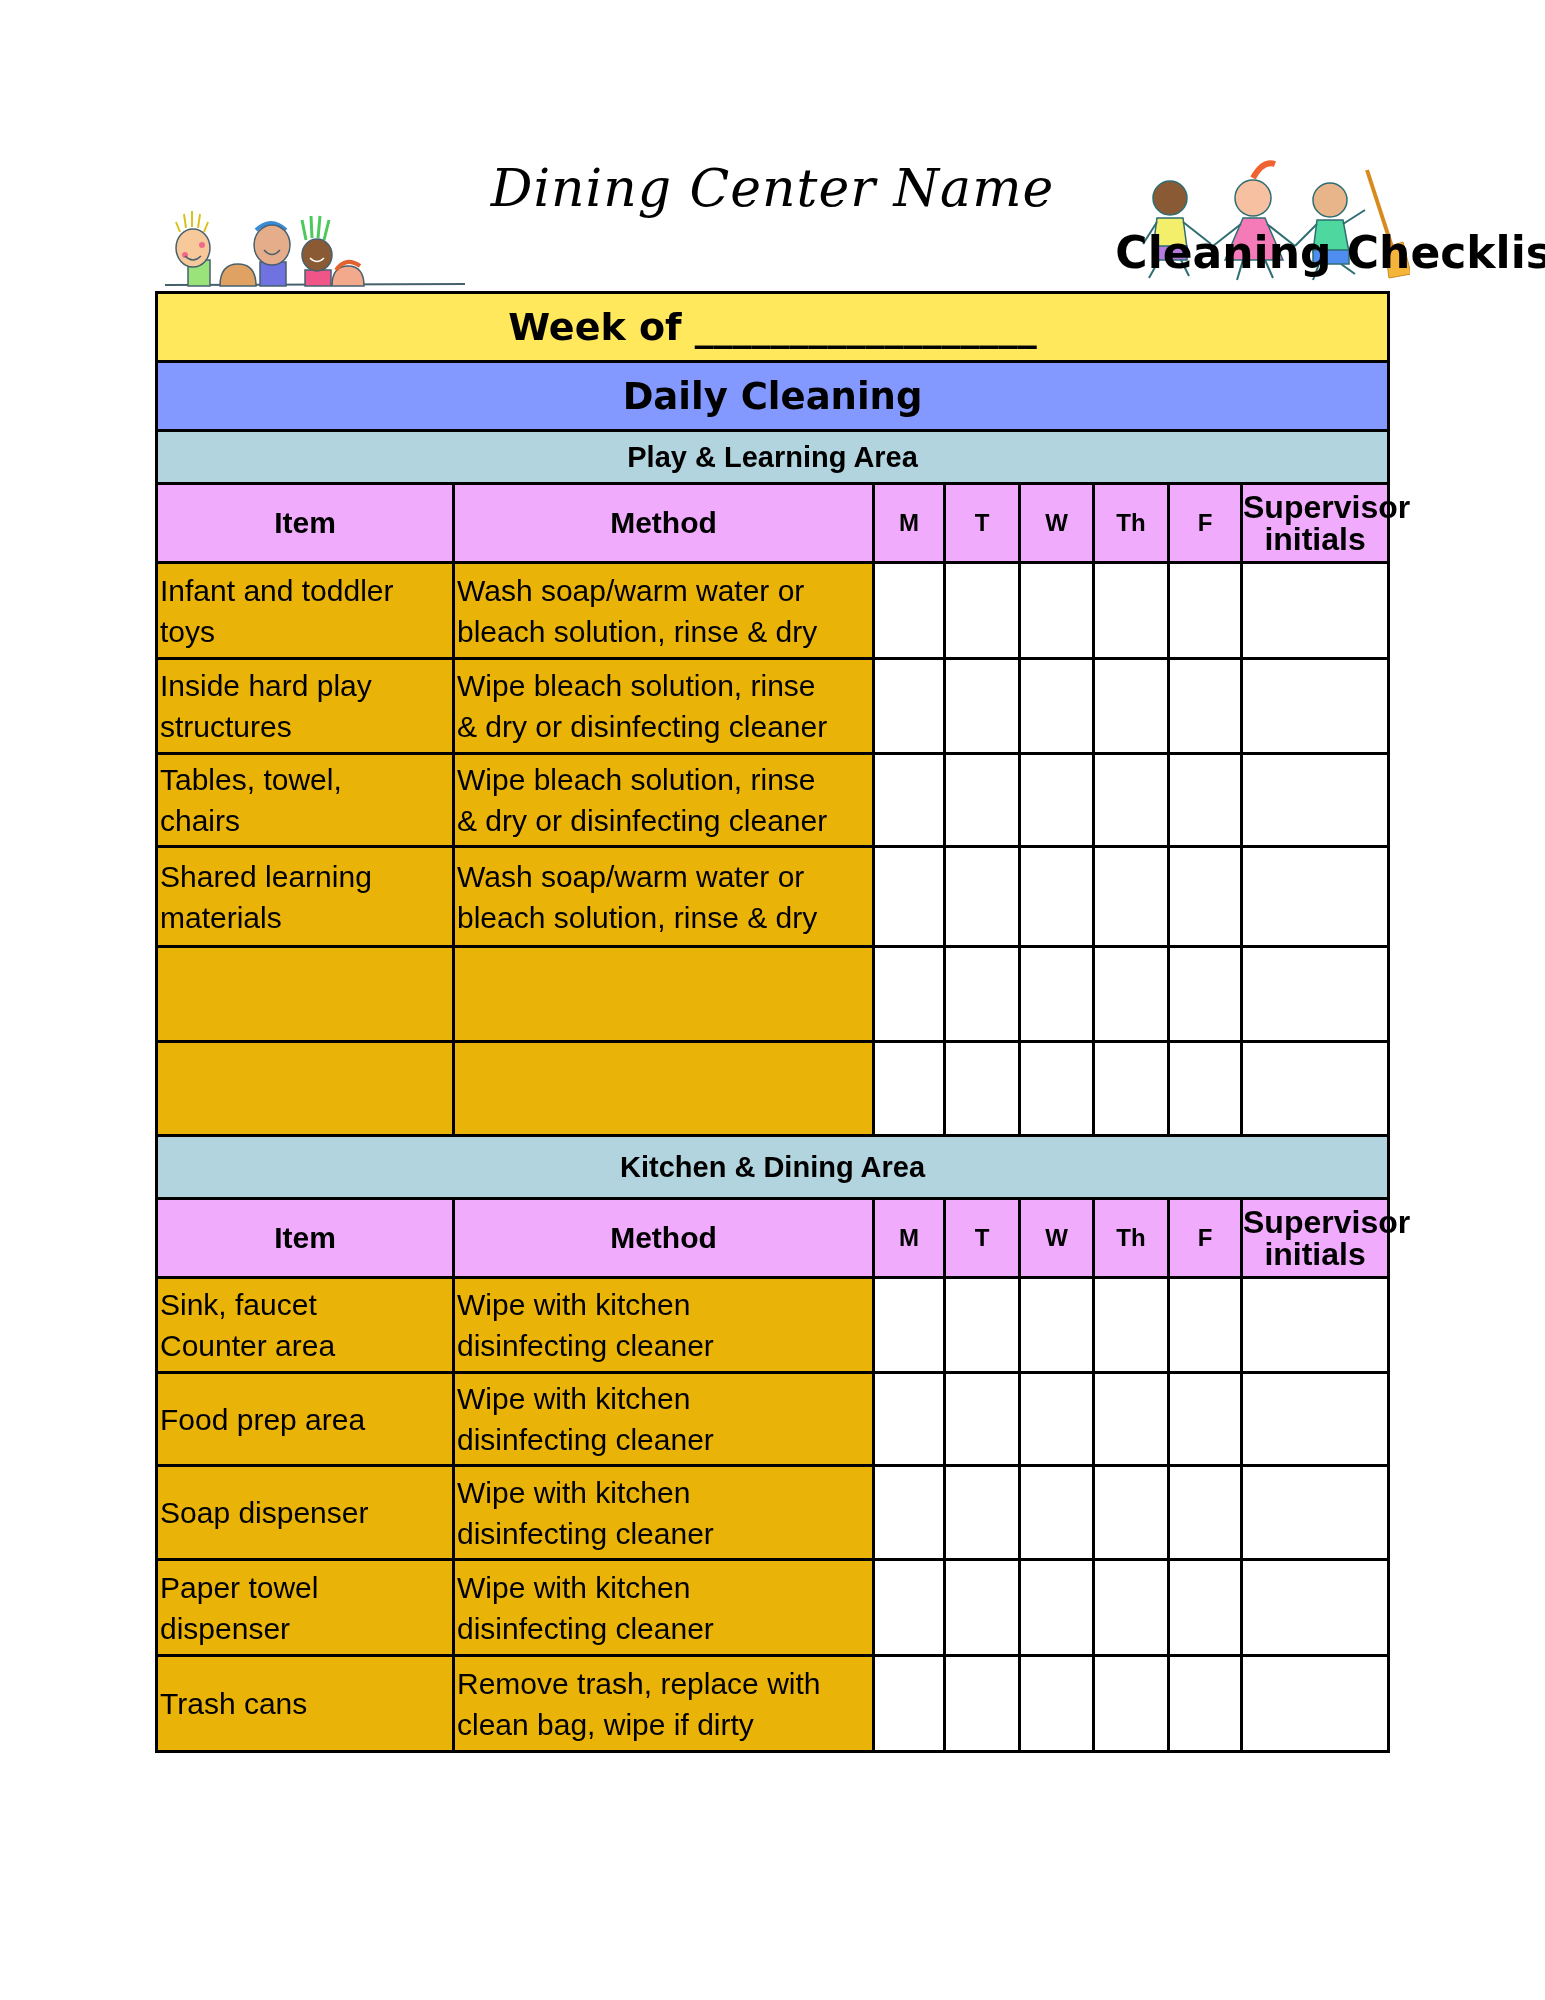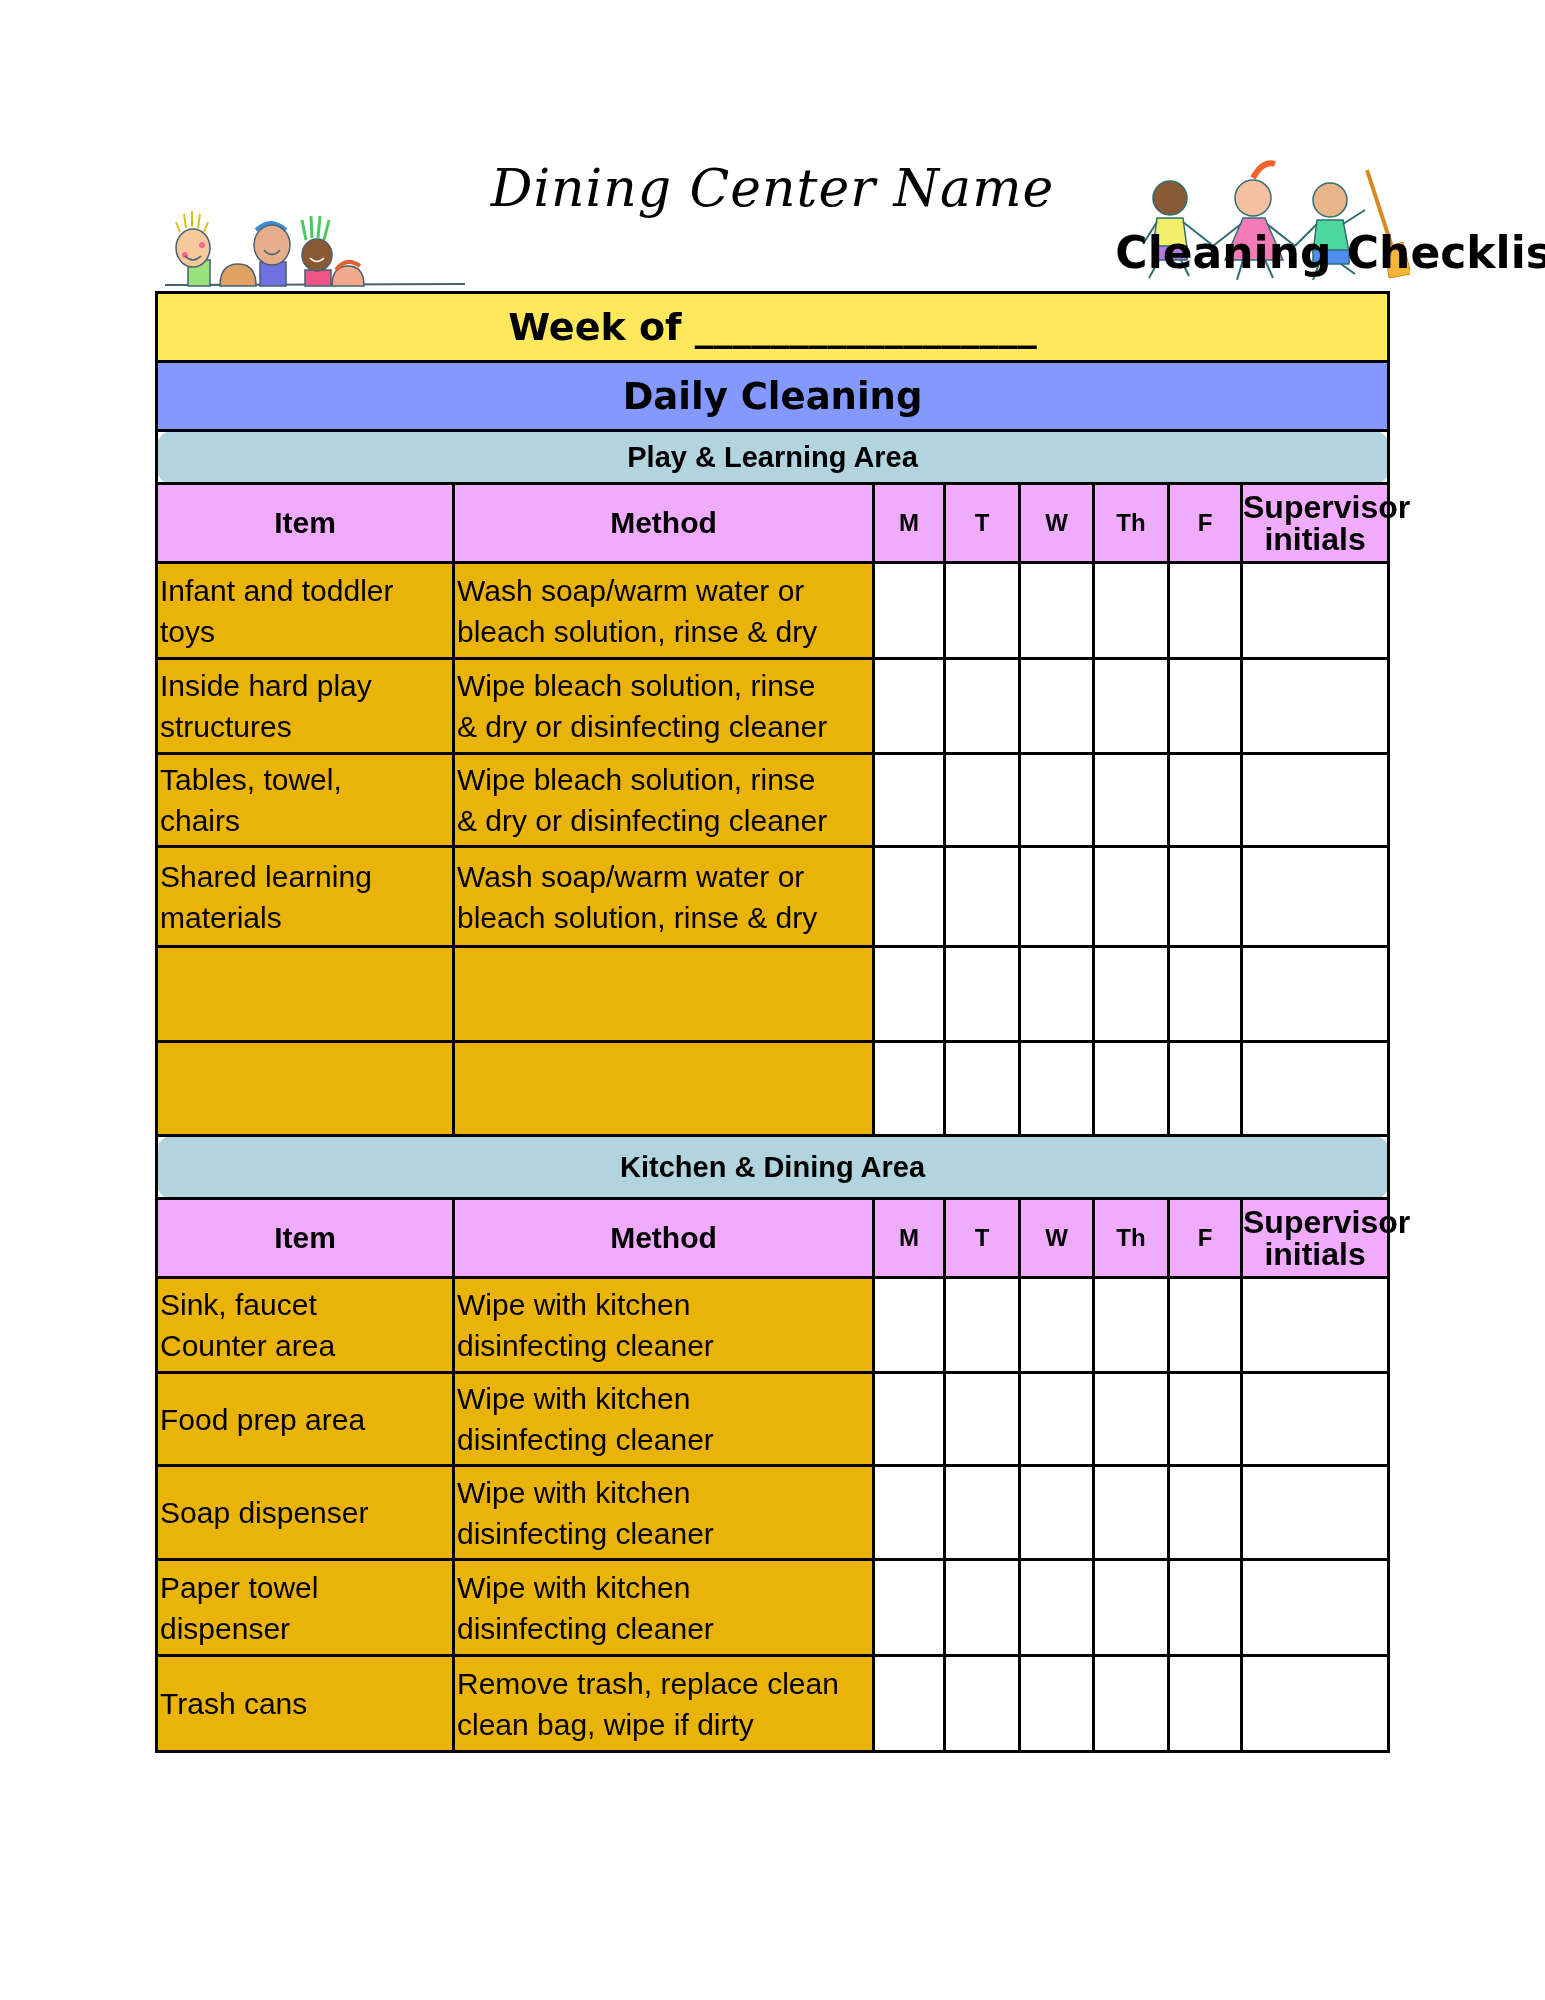--- a/index.html
+++ b/index.html
@@ -4,21 +4,21 @@
 <style>
   html, body { margin:0; padding:0; background:#ffffff; }
   body { width:1545px; height:2000px; position:relative; overflow:hidden; font-family:"Liberation Sans", sans-serif; color:#000; }
   .title-script { position:absolute; left:0; width:1545px; top:158px; text-align:center; font-family:"DejaVu Serif", serif; font-style:italic; font-size:52px; letter-spacing:1px; line-height:60px; }
   .title-main { position:absolute; left:0; width:1545px; top:226px; text-align:right; font-family:"DejaVu Sans", sans-serif; font-size:44px; font-weight:bold; line-height:54px;margin-left:28px; }
   .art { position:absolute; }
   table.grid { position:absolute; left:155px; top:291px; border-collapse:collapse; table-layout:fixed; width:1232px; }
   table.grid td { border:3px solid #000; padding:0; vertical-align:middle; }
   .band-week { background:#FFE85C; height:66px; text-align:center; font-family:"DejaVu Sans", sans-serif; font-weight:bold; font-size:38px; }
   .band-daily { background:#8399FF; height:66px; text-align:center; font-family:"DejaVu Sans", sans-serif; font-weight:bold; font-size:37px; }
-  .band-section { background:#B2D4DE; height:50px; text-align:center; font-family:"Liberation Sans", sans-serif; font-weight:bold; font-size:29px;border-radius:15px; }
+  .band-section { background:#B2D4DE; height:50px; text-align:center; font-family:"Liberation Sans", sans-serif; font-weight:bold; font-size:29px; }
   .hdr { height:76px; text-align:center; font-weight:bold; font-size:30px; background:#f0abfc; }
   .hdr.day { font-size:24px; }
   .hdr.sup { font-size:32px; line-height:32px; }
   .cell { font-size:30px; line-height:41px; text-align:left; padding-left:2px !important; background:#eab308; }
   .check { background:#fff; }
 </style>
 </head>
 <body>
 
 <svg class="art" style="left:160px;top:200px" width="310" height="92" viewBox="0 0 310 92">
@@ -216,21 +216,21 @@
     <td class="cell"><span>Wipe with kitchen</span><br><span>disinfecting cleaner</span></td>
     <td class="check"></td>
         <td class="check"></td>
         <td class="check"></td>
         <td class="check"></td>
         <td class="check"></td>
         <td class="check"></td>
   </tr>
   <tr style="height:96px">
     <td class="cell"><span>Trash cans</span></td>
-    <td class="cell"><span>Remove trash, replace clean</span><br><span>clean bag, wipe if dirty</span></td>
+    <td class="cell"><span>Remove trash, replace with</span><br><span>clean bag, wipe if dirty</span></td>
     <td class="check"></td>
         <td class="check"></td>
         <td class="check"></td>
         <td class="check"></td>
         <td class="check"></td>
         <td class="check"></td>
   </tr>
 </tbody>
   </table>
 

